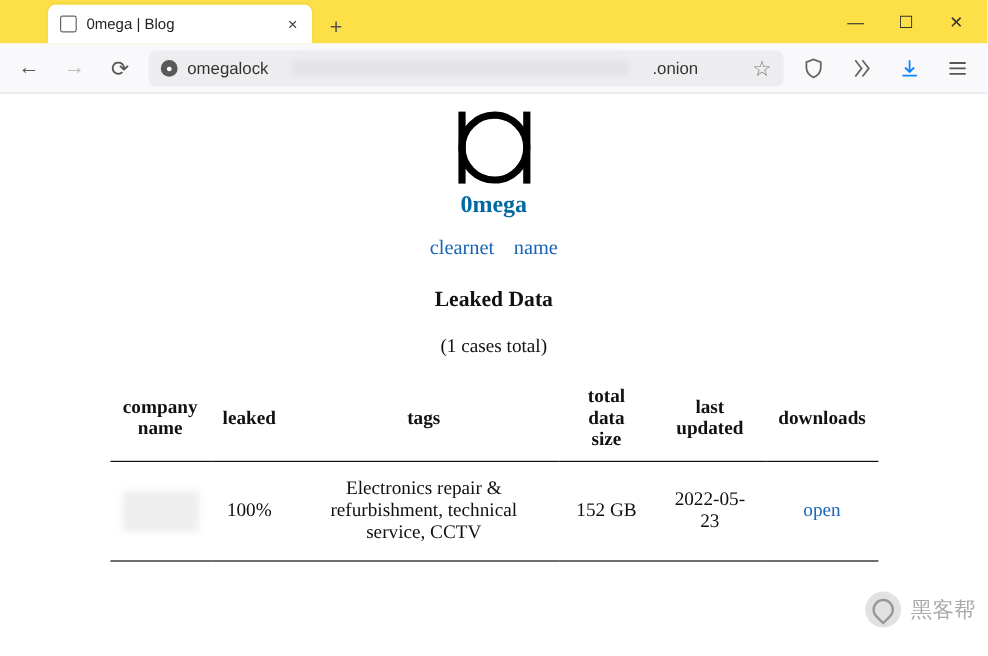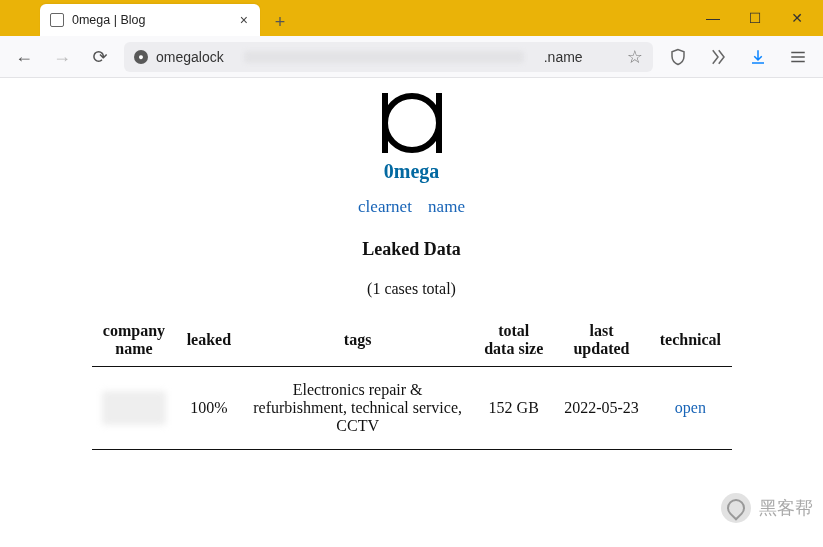--- a/index.html
+++ b/index.html
@@ -8,21 +8,21 @@
     font-family: "Segoe UI", Arial, sans-serif;
     background: #fff;
     width: 823px;
     height: 547px;
     overflow: hidden;
     position: relative;
   }
   
   .tab-strip {
     height: 36px;
-    background: #eab308;
+    background: #fde047;
     display: flex;
     align-items: flex-end;
     padding: 0 8px;
     position: relative;
   }
   .tab {
     display: flex;
     align-items: center;
     background: #fff;
     height: 32px;
@@ -164,21 +164,21 @@
 
 <div class="toolbar">
   <div class="nav-btn">←</div>
   <div class="nav-btn disabled">→</div>
   <div class="nav-btn">⟳</div>
   <div class="addr-bar">
     <span class="lock-icon">●</span>
     <span class="url-text">
       <span>omegalock</span>
       <span class="url-blur"></span>
-      <span>.name</span>
+      <span>.onion</span>
     </span>
     <span style="font-size:18px;color:#777;">☆</span>
   </div>
   <div class="tb-icon">
     <svg width="18" height="18" viewBox="0 0 24 24" fill="none" stroke="#666" stroke-width="2">
         <path d="M12 2 L4 5 v6 c0 5 3.5 9 8 11 4.5-2 8-6 8-11 V5 z"></path>
       </svg>
   </div>
   <div class="tb-icon">
     <svg width="18" height="18" viewBox="0 0 24 24" fill="none" stroke="#666" stroke-width="2">
@@ -212,21 +212,21 @@
   <div class="subtitle">(1 cases total)</div>
 
   <table class="data">
     <thead>
       <tr>
         <th><span>company<br>name</span></th>
         <th>leaked</th>
         <th>tags</th>
         <th><span>total<br>data size</span></th>
         <th><span>last<br>updated</span></th>
-        <th>technical</th>
+        <th>downloads</th>
       </tr>
     </thead>
     <tbody>
       <tr>
         <td>
             <span class="cell-blur"></span>
           </td>
         <td>100%</td>
         <td style="max-width:230px">Electronics repair &amp; refurbishment, technical service, CCTV</td>
         <td>152 GB</td>

